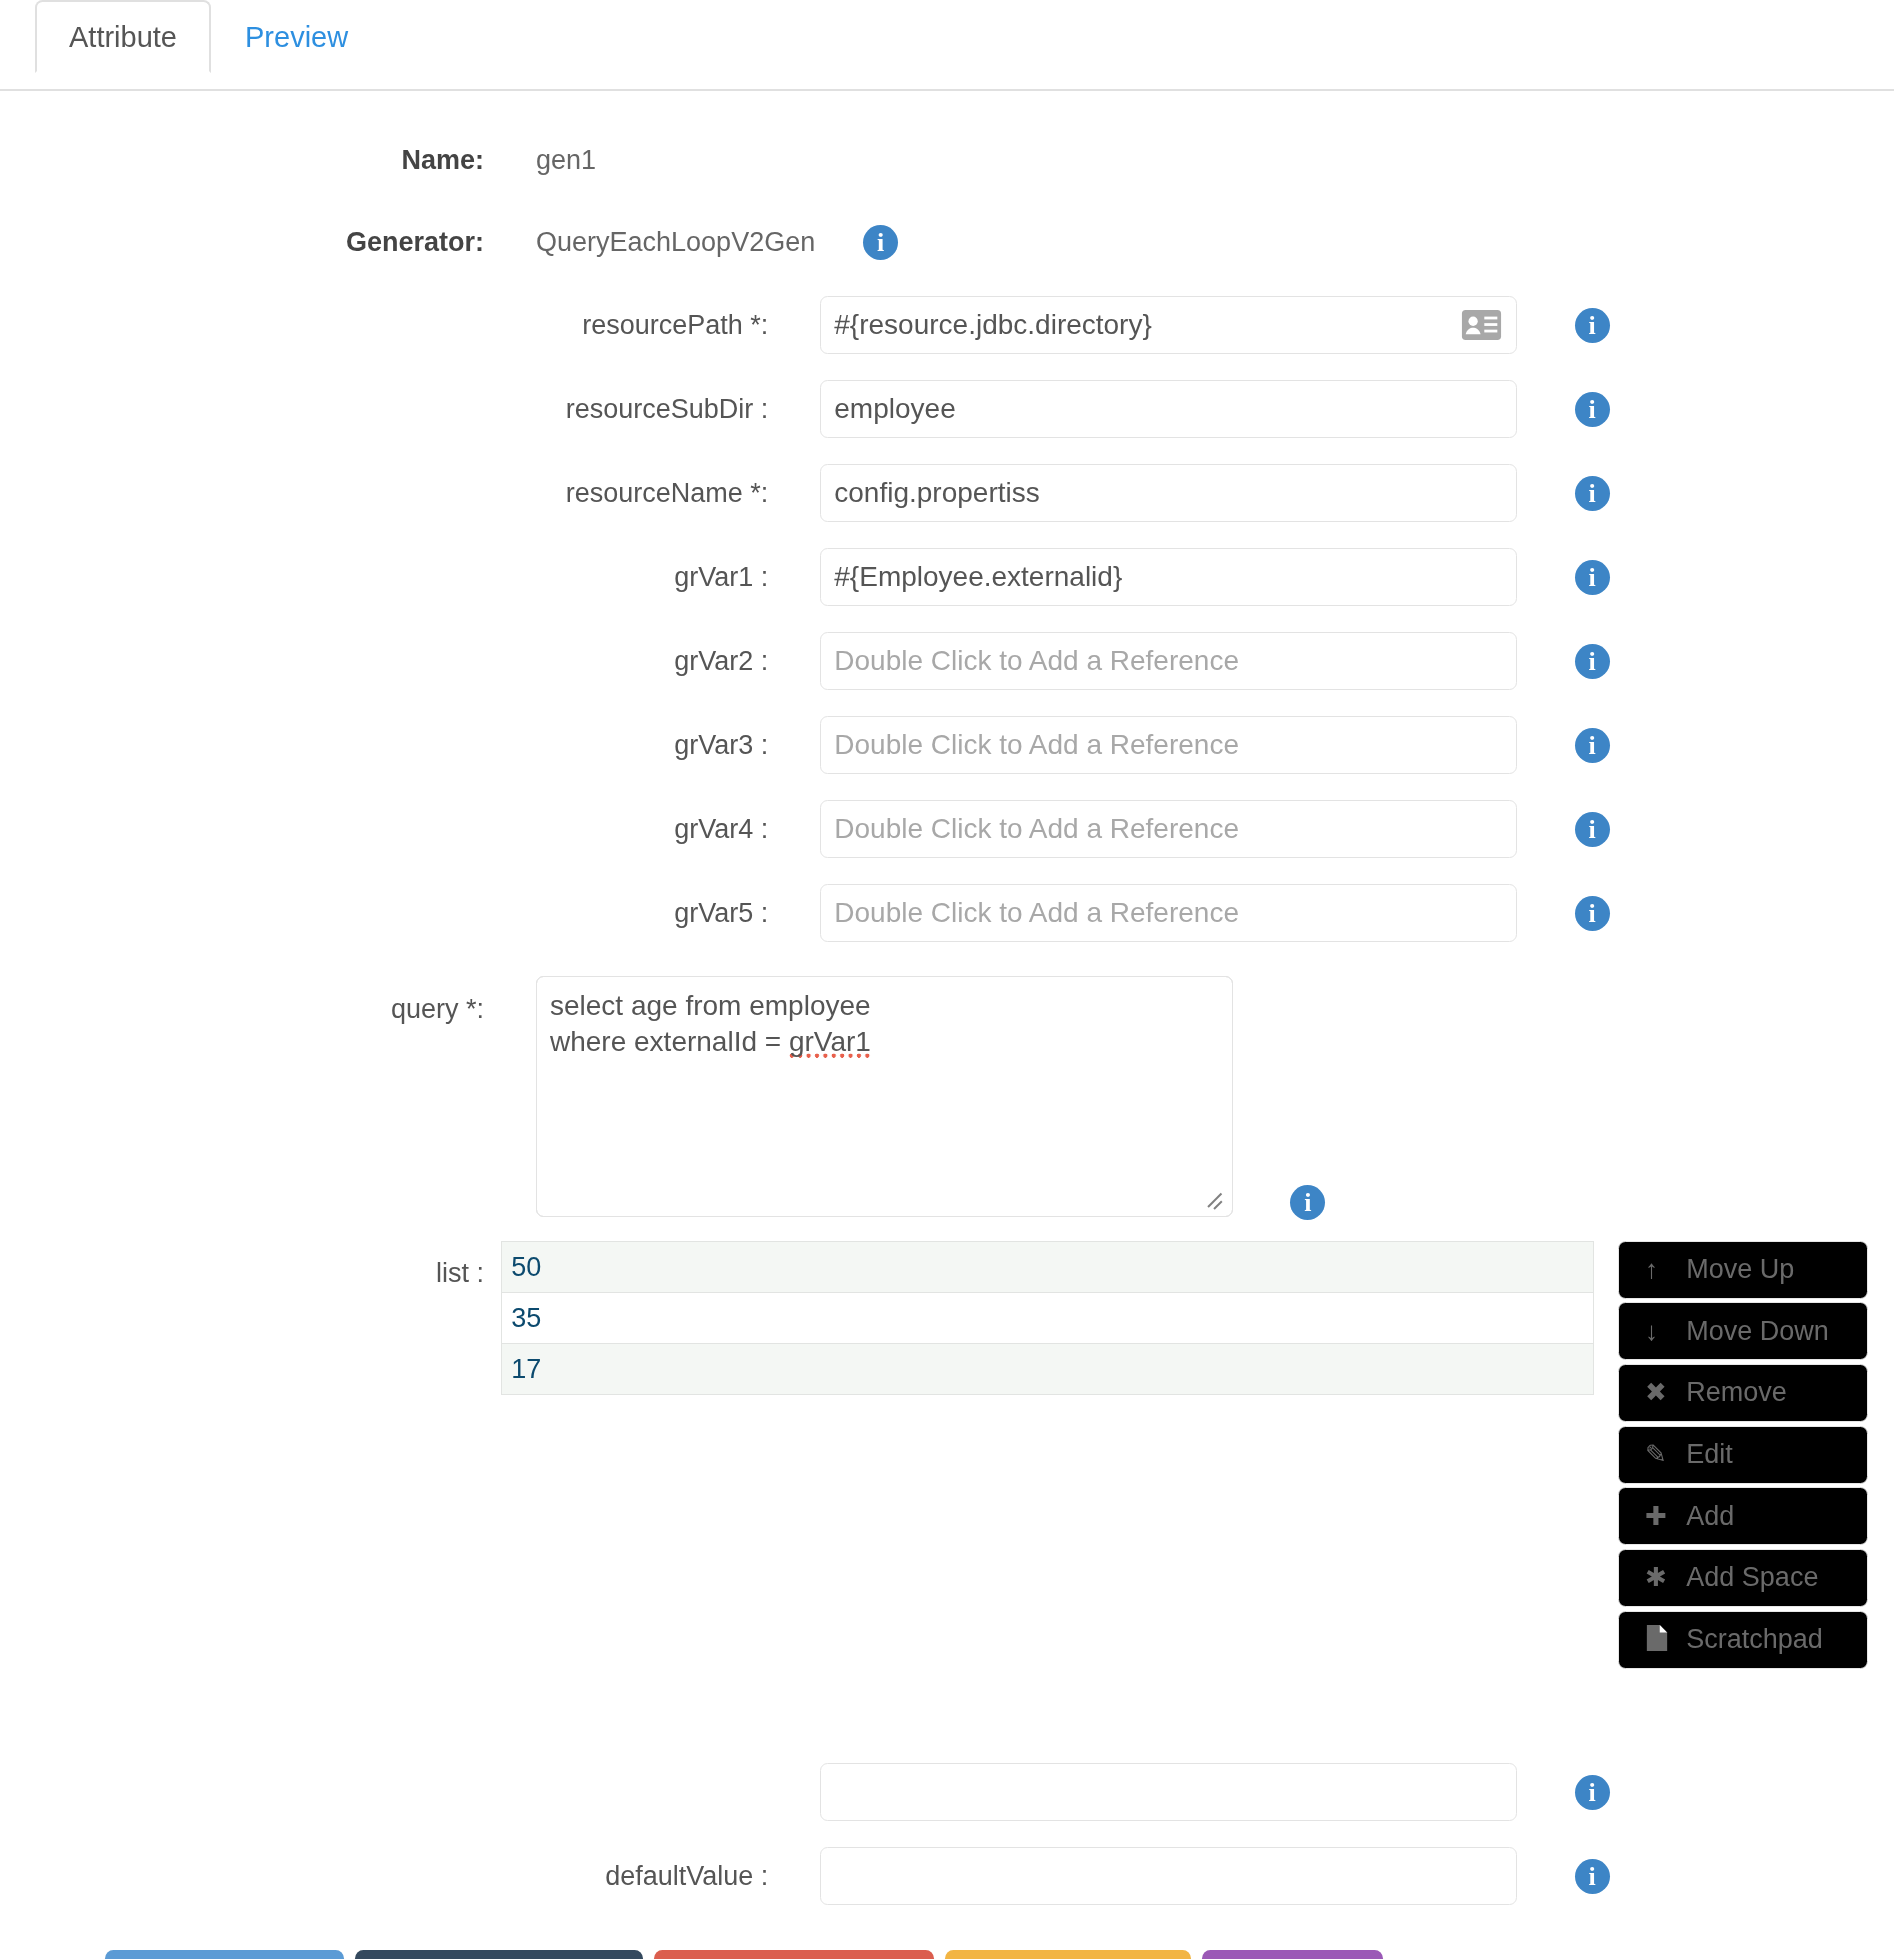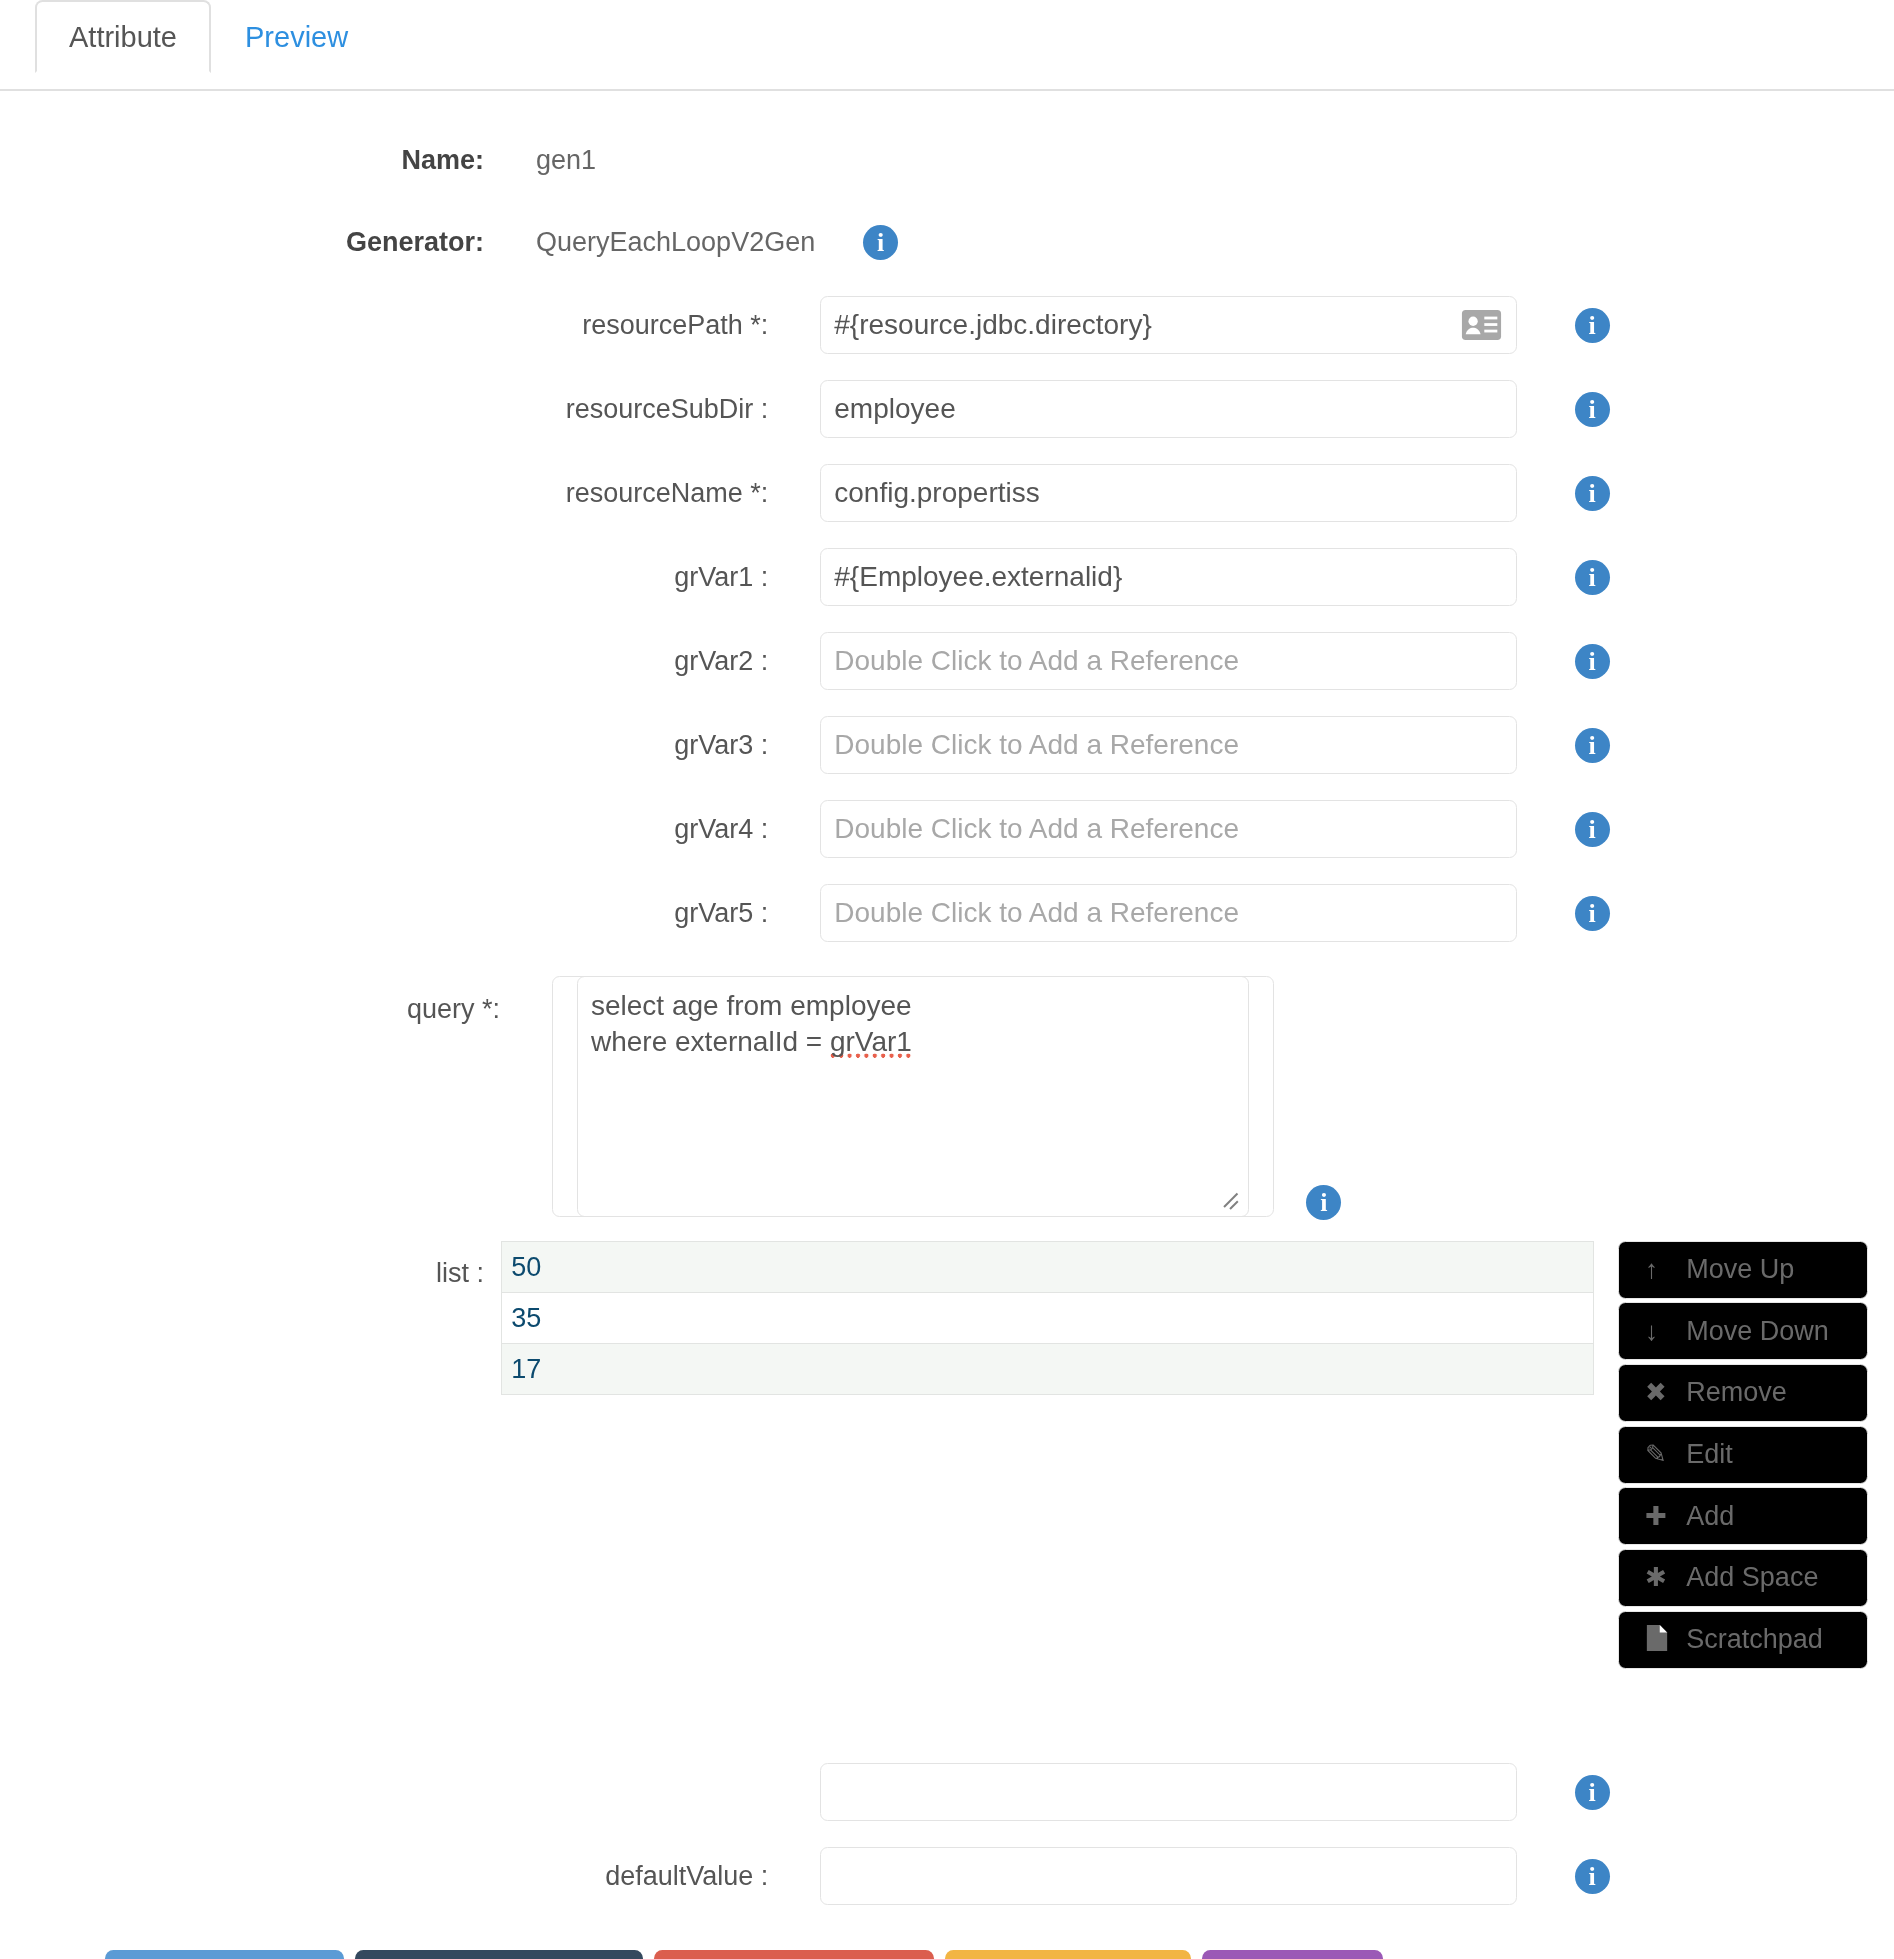--- a/index.html
+++ b/index.html
@@ -92,21 +92,21 @@
     font-family: "Liberation Sans", sans-serif;
     font-size: 28px;
     color: #555555;
     padding: 0 13px;
     outline: none;
   }
   input.txt::placeholder { color: #a8a8a8; opacity: 1; }
   input.txt.haspick { padding-right: 60px; }
 
   
-  .row.area { align-items: flex-start; padding-left: 16px; }
+  .row.area { align-items: flex-start; }
   .row.area .lbl { padding-top: 18.6px; }
   textarea.ta {
     width: 697px;
     height: 241px;
     border: 1.9px solid #e3e3e3;
     border-radius: 7.5px;
     background: #ffffff;
     font-family: "Liberation Sans", sans-serif;
     font-size: 28px;
     color: #555555;
@@ -335,21 +335,21 @@
       <input class="txt" type="text" placeholder="Double Click to Add a Reference" style="">
     </div>
     <div class="info">i</div>
   </div>
 
   <div class="row area" style="margin-top:20.5px;">
     <div class="lbl">query *:</div>
     <div class="ta-wrap">
       <div style="position:relative;">
         <textarea class="ta" spellcheck="false" style="color: transparent; caret-color: rgb(85, 85, 85); background: transparent; position: relative; z-index: 2;"></textarea>
-        <div style="position:absolute;left:0;top:0;width:697px;height:241px;border:1.9px solid #e3e3e3;border-radius:7.5px;padding:11.2px 13px;font-size:28px;line-height:1.28;color:#555;z-index:1;pointer-events:none;margin-left:25px;">
+        <div style="position:absolute;left:0;top:0;width:697px;height:241px;border:1.9px solid #e3e3e3;border-radius:7.5px;padding:11.2px 13px;font-size:28px;line-height:1.28;color:#555;z-index:1;pointer-events:none;">
           <div>select age from employee</div>
           <div><span>where externalId = </span><span class="squiggle">grVar1</span></div>
         </div>
       </div>
       <span class="ta-grip"></span>
     </div>
     <div class="info" style="align-self:flex-end;margin-bottom:-3.7px;">i</div>
   </div>
 
   <div class="listrow">

